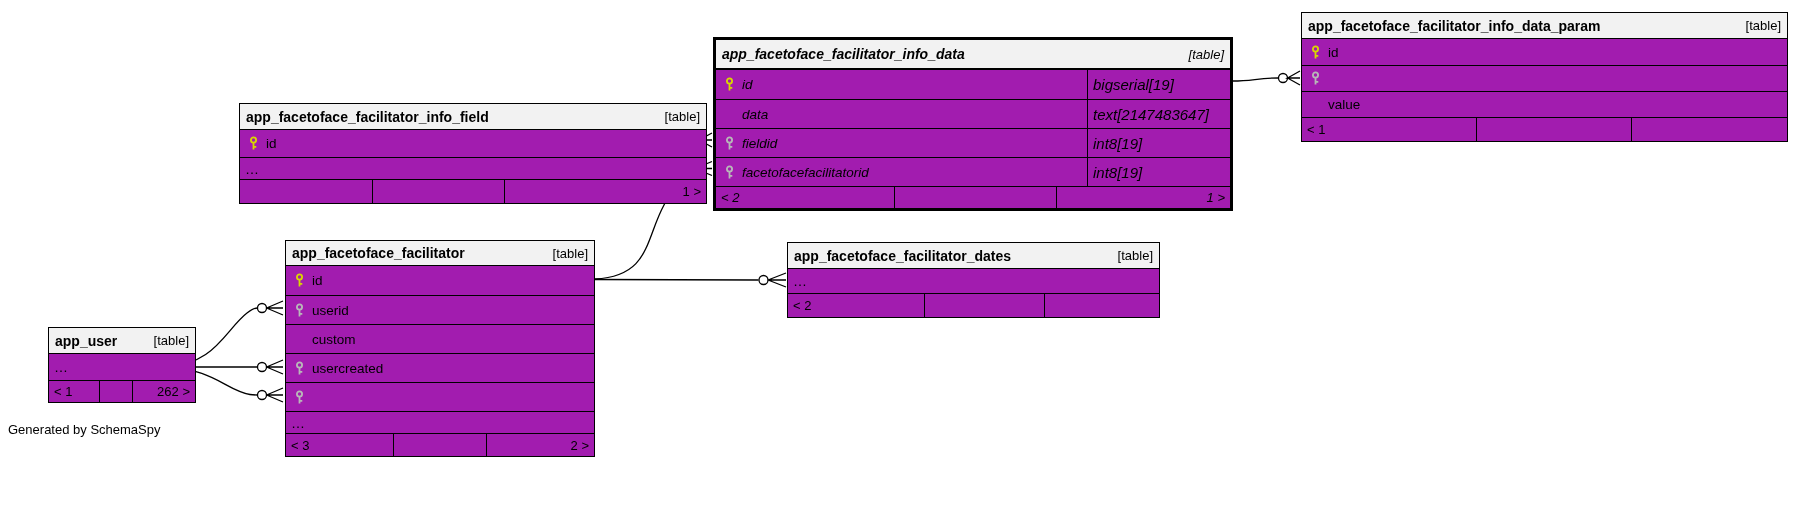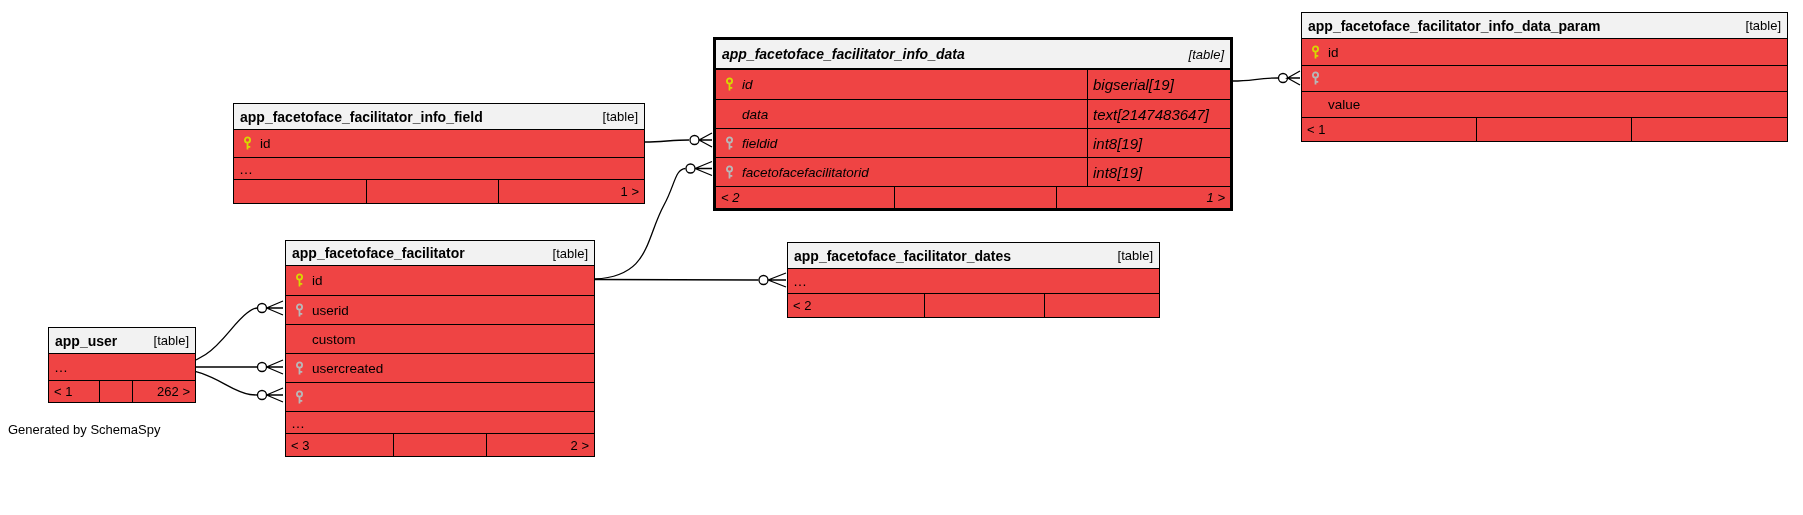--- a/index.html
+++ b/index.html
@@ -6,21 +6,21 @@
   html,body { background:#ffffff; }
   #stage {
     position:relative; width:1803px; height:515px; overflow:hidden;
     background:#ffffff;
     font-family:"Liberation Sans","DejaVu Sans",sans-serif;
     color:#000;
   }
   #rels { position:absolute; left:0; top:0; }
 
   .tbl {
-    position:absolute; background:#ef4444;
+    position:absolute; background:#a21caf;
     border:1px solid #000;
   }
   .tbl.emph { border:3px solid #000;font-style:italic; }
 
   .tbl-header {
     display:flex; align-items:center; justify-content:space-between;
     background:#f2f2f2; border-bottom:1px solid #000;
     height:26px; padding:0 6px; white-space:nowrap;
   }
   .tbl.emph .tbl-header { border-bottom:2px solid #000; height:30px; }
@@ -55,21 +55,21 @@
   #t-appuser     .f0 { width:50px; flex:0 0 50px; }
   #t-appuser     .f1 { width:33px; flex:0 0 33px; }
 
   #t-facilitator { left:285px;  top:240px; width:310px; }
   #t-facilitator .tbl-header { height:25px; }
   #t-facilitator .tbl-row { height:29px; }
   #t-facilitator .tbl-row.ellipsis { height:22px; }
   #t-facilitator .f0 { width:107px; flex:0 0 107px; }
   #t-facilitator .f1 { width:93px;  flex:0 0 93px; }
 
-  #t-infofield   { left:233px;  top:103px; width:412px; }
+  #t-infofield   { left:239px;  top:103px; width:468px; }
   #t-infofield   .tbl-footer { height:24px; }
   #t-infofield   .f0 { width:132px; flex:0 0 132px; }
   #t-infofield   .f1 { width:132px; flex:0 0 132px; }
 
   #t-infodata    { left:713px;  top:37px;  width:520px; }
   #t-infodata    .tbl-row { height:29px; }
   #t-infodata    .tbl-footer { height:22px; }
   #t-infodata    .f0 { width:178px; flex:0 0 178px; }
   #t-infodata    .f1 { width:162px; flex:0 0 162px; }
 

